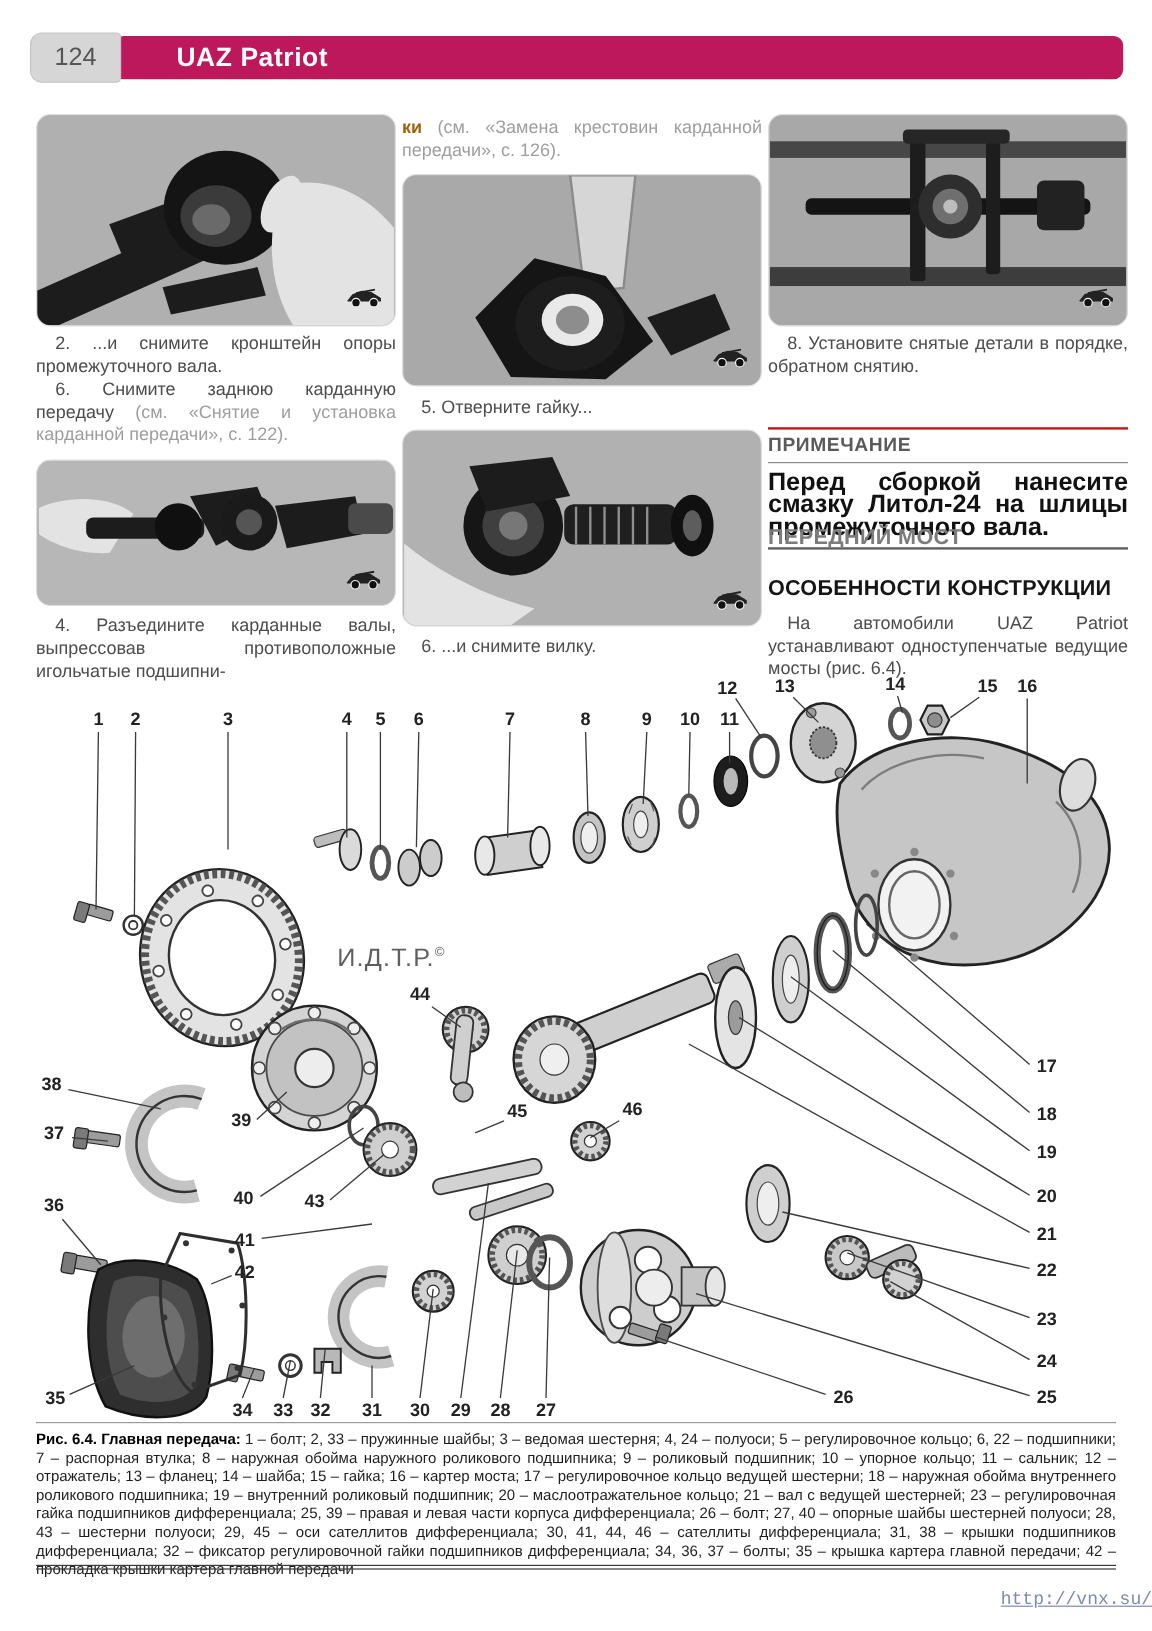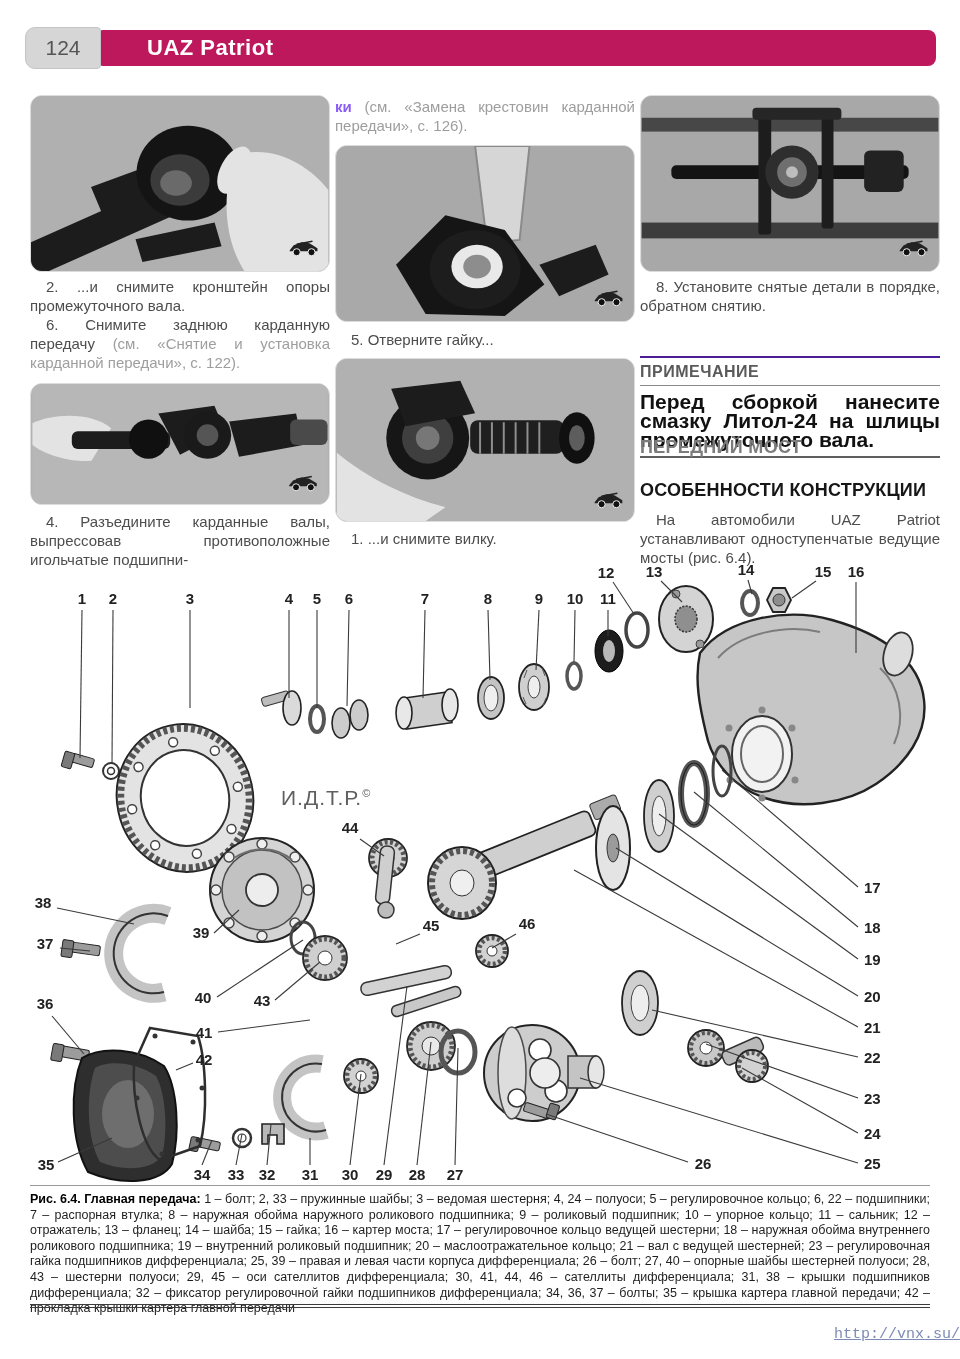--- a/index.html
+++ b/index.html
@@ -26,21 +26,21 @@
   
   .photo { border-radius:12px; overflow:hidden; background:#b2b2b2; border:1px solid #dcdcdc; }
   .photo svg { display:block; width:100%; height:100%; }
 
   
   p.step { font-size:15px; line-height:19px; text-align:justify; color:#4d4d4d; }
   p.step { text-indent:16px; }
   .ref { color:#9e9e9e; }
   .col { width:300px; }
 
-  .notebox { width:300px; border-top:2px solid #4c1d95; border-bottom:2px solid #5e5e5e; }
+  .notebox { width:300px; border-top:2px solid #b91c1c; border-bottom:2px solid #5e5e5e; }
   .note-title { font-size:16px; font-weight:700; color:#5a5a5a; letter-spacing:.5px;
     padding:5px 0 4px 0; border-bottom:1px solid #8a8a8a; }
   .note-text { font-size:21px; font-weight:700; color:#111; line-height:19px;
     text-align:justify; padding:6px 0 7px 0; }
 
   .h1 { font-size:18px; font-weight:700; color:#7c7c7c; letter-spacing:.3px; }
   .h2 { font-size:18px; font-weight:700; color:#161616; letter-spacing:.2px; }
 
   
   #diagram-svg { left:0; top:558px; }
@@ -115,21 +115,21 @@
     <circle cx="178" cy="52" r="24" fill="#1a1a1a"></circle>
     <circle cx="178" cy="52" r="11" fill="#555"></circle>
     <path d="M200,38 L268,30 L275,62 L210,74 Z" class="ph-dark"></path>
     <rect x="262" y="36" width="38" height="26" rx="6" class="ph-mid"></rect>
     <use href="#car-icon" x="258" y="90" width="34" height="20"></use>
   </svg>
 </div>
 
 <p class="abs step col" style="left:30px;top:512px;"><span>4. Разъедините карданные валы, выпрессовав противоположные игольчатые подшипни-</span></p>
 
-<p class="abs step col" style="left:335px;top:97px;text-indent:0;"><b style="color:#8b5cf6">ки</b> <span class="ref">(см. «Замена крестовин карданной передачи», с. 126).</span></p>
+<p class="abs step col" style="left:335px;top:97px;text-indent:0;"><b style="color:#a16207">ки</b> <span class="ref">(см. «Замена крестовин карданной передачи», с. 126).</span></p>
 
 <div class="abs photo" style="left:335px;top:145px;width:300px;height:177px;">
   <svg viewBox="0 0 300 177">
     <rect width="300" height="177" fill="#a9a9a9"></rect>
     <path d="M140,0 L195,0 L185,95 L152,98 Z" fill="#d6d6d6" stroke="#8a8a8a" stroke-width="2"></path>
     <path d="M60,120 L110,70 L170,85 L210,140 L170,172 L90,170 Z" fill="#151515"></path>
     <ellipse cx="140" cy="125" rx="46" ry="40" fill="#1d1d1d"></ellipse>
     <ellipse cx="142" cy="122" rx="26" ry="22" fill="#e9e9e9"></ellipse>
     <ellipse cx="142" cy="122" rx="14" ry="12" fill="#8d8d8d"></ellipse>
     <path d="M205,120 L262,100 L275,130 L225,152 Z" class="ph-dark"></path>
@@ -155,21 +155,21 @@
         <line x1="181" y1="64" x2="181" y2="96"></line>
       <line x1="193" y1="64" x2="193" y2="96"></line>
         <line x1="205" y1="64" x2="205" y2="96"></line>
     </g>
     <ellipse cx="243" cy="80" rx="18" ry="26" fill="#101010"></ellipse>
     <ellipse cx="243" cy="80" rx="8" ry="13" fill="#5d5d5d"></ellipse>
     <use href="#car-icon" x="258" y="132" width="34" height="20"></use>
   </svg>
 </div>
 
-<p class="abs step col" style="left:335px;top:529px;"><span>1. ...и снимите вилку.</span></p>
+<p class="abs step col" style="left:335px;top:529px;"><span>6. ...и снимите вилку.</span></p>
 
 <div class="abs photo" style="left:640px;top:95px;width:300px;height:177px;">
   <svg viewBox="0 0 300 177">
     <rect width="300" height="177" fill="#a8a8a8"></rect>
     <rect x="0" y="22" width="300" height="14" fill="#474747"></rect>
     <rect x="0" y="128" width="300" height="16" fill="#3d3d3d"></rect>
     <rect x="30" y="70" width="240" height="14" rx="5" fill="#141414"></rect>
     <rect x="118" y="18" width="13" height="122" rx="3" fill="#1d1d1d"></rect>
     <rect x="182" y="22" width="12" height="112" rx="3" fill="#1d1d1d"></rect>
     <rect x="112" y="12" width="90" height="12" rx="4" fill="#262626"></rect>

